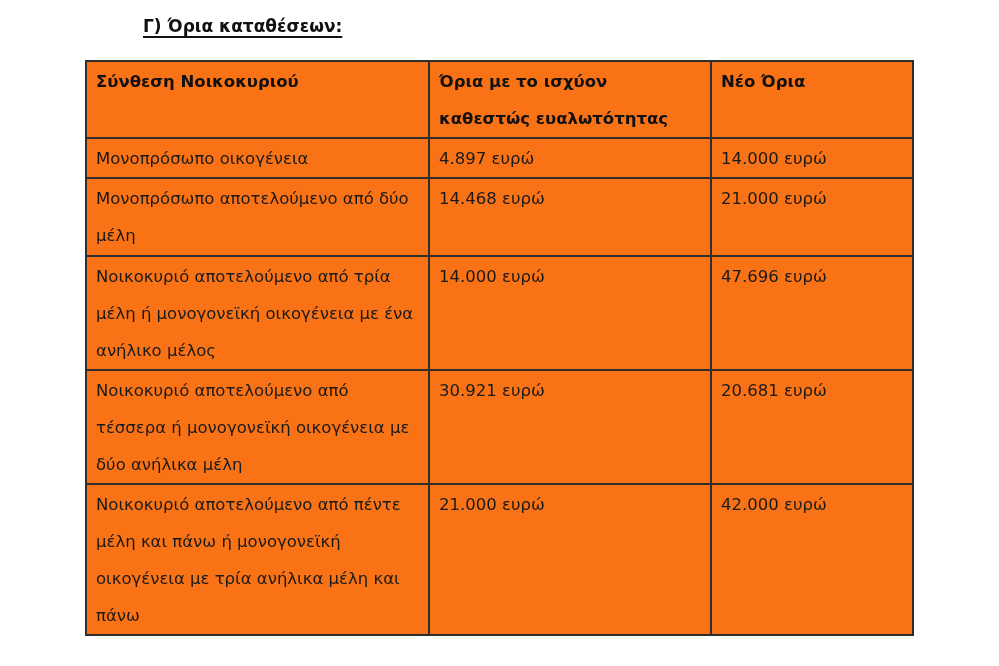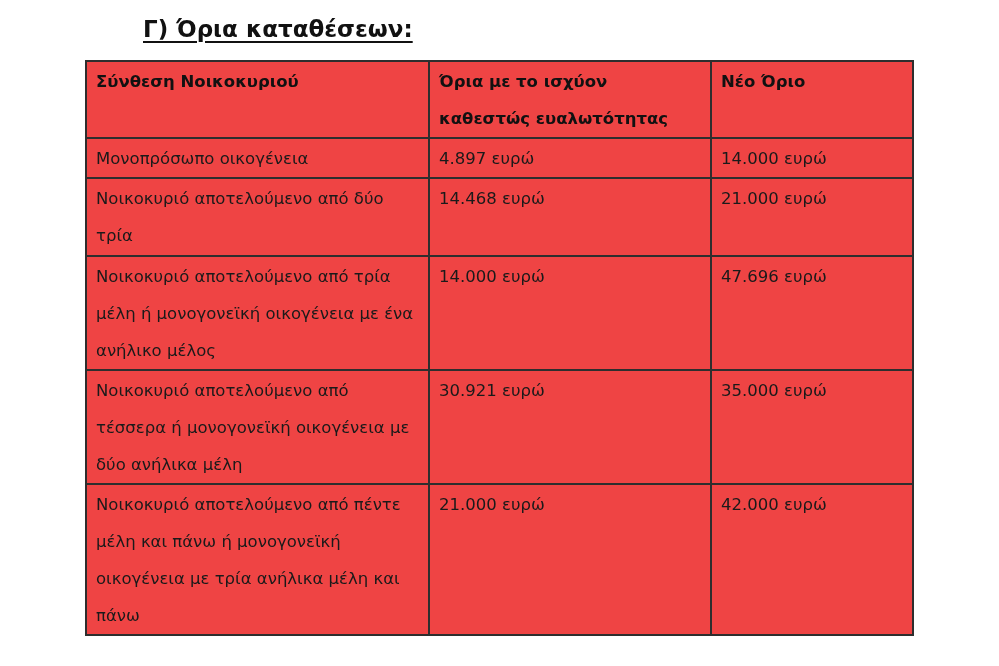--- a/index.html
+++ b/index.html
@@ -12,21 +12,21 @@
     height: 666px;
     position: relative;
     overflow: hidden;
     font-family: "DejaVu Sans", "Liberation Sans", sans-serif;
     color: #1a1a1a;
   }
   .doc-title {
     position: absolute;
     left: 143px;
     top: 16px;
-    font-size: 23px;
+    font-size: 17px;
     font-weight: bold;
     text-decoration: underline;
     text-underline-offset: 4px;
     text-decoration-thickness: 2px;
     color: #111111;
     white-space: nowrap;
   }
   table.limits {
     position: absolute;
     left: 85px;
@@ -41,21 +41,21 @@
   table.limits th,
   table.limits td {
     border: 2px solid #2e2e2e;
     vertical-align: top;
     padding: 1px 9px 0 9px;
     font-size: 16.5px;
     line-height: 37px;
     text-align: left;
     font-weight: normal;
     overflow: hidden;
-    background: #ef4444;
+    background: #f97316;
   }
   table.limits th {
     font-weight: bold;
     color: #111111;
   }
   .justify {
     text-align: justify;
   }
   tr.h-header { height: 76px; }
   tr.h-r1 { height: 36px; }
@@ -72,43 +72,43 @@
 <table class="limits">
   <colgroup>
     <col class="c1">
     <col class="c2">
     <col class="c3">
   </colgroup>
   <thead>
     <tr class="h-header">
       <th>Σύνθεση Νοικοκυριού</th>
       <th class="justify">Όρια με το ισχύον καθεστώς ευαλωτότητας</th>
-      <th>Νέο Όριο</th>
+      <th>Νέο Όρια</th>
     </tr>
   </thead>
   <tbody>
     <tr class="h-r1">
       <td>Μονοπρόσωπο οικογένεια</td>
       <td>4.897 ευρώ</td>
       <td>14.000 ευρώ</td>
     </tr>
     <tr class="h-r2">
-      <td class="justify">Νοικοκυριό αποτελούμενο από δύο τρία</td>
+      <td class="justify">Μονοπρόσωπο αποτελούμενο από δύο μέλη</td>
       <td>14.468 ευρώ</td>
       <td>21.000 ευρώ</td>
     </tr>
     <tr class="h-r3">
       <td class="justify">Νοικοκυριό αποτελούμενο από τρία μέλη ή μονογονεϊκή οικογένεια με ένα ανήλικο μέλος</td>
       <td>14.000 ευρώ</td>
       <td>47.696 ευρώ</td>
     </tr>
     <tr class="h-r4">
       <td class="justify">Νοικοκυριό αποτελούμενο από τέσσερα ή μονογονεϊκή οικογένεια με δύο ανήλικα μέλη</td>
       <td>30.921 ευρώ</td>
-      <td>35.000 ευρώ</td>
+      <td>20.681 ευρώ</td>
     </tr>
     <tr class="h-r5">
       <td class="justify">Νοικοκυριό αποτελούμενο από πέντε μέλη και πάνω ή μονογονεϊκή οικογένεια με τρία ανήλικα μέλη και πάνω</td>
       <td>21.000 ευρώ</td>
       <td>42.000 ευρώ</td>
     </tr>
   </tbody>
 </table>
 
 </body></html>

